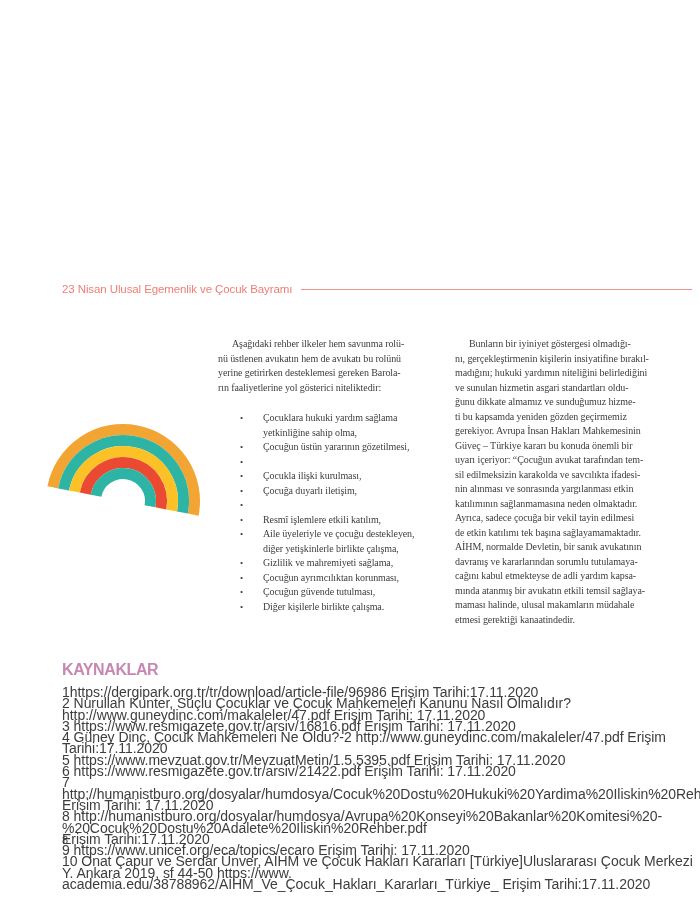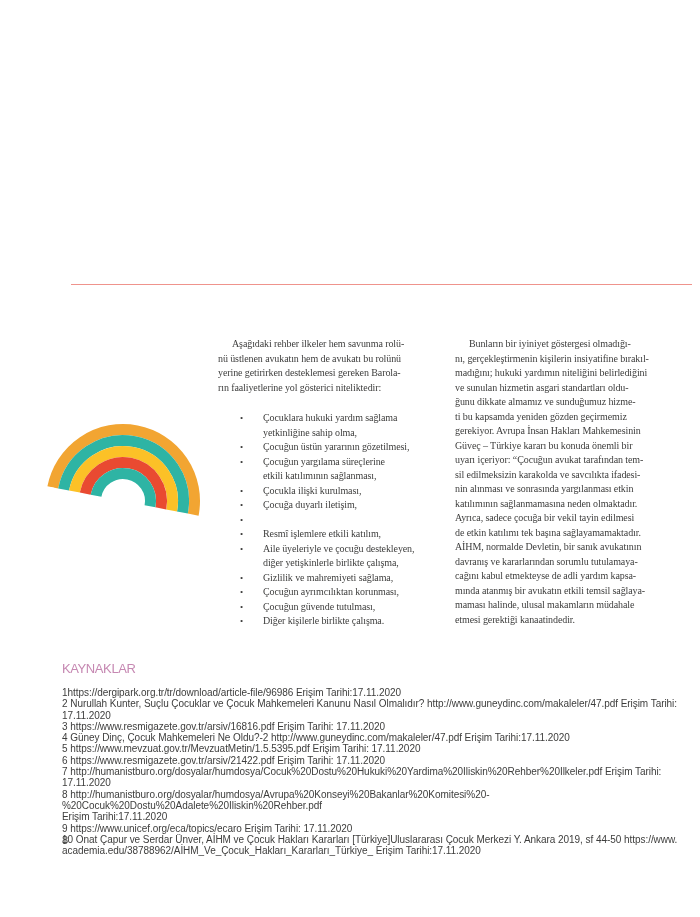--- a/index.html
+++ b/index.html
@@ -69,49 +69,50 @@
   
   .rainbow {
     position: absolute;
     left: 30px; top: 406px;
     width: 200px; height: 122px;
   }
   
   .refs-heading {
     position: absolute;
     left: 62px; top: 661px;
-    font-size: 13px;
-    font-weight: 400;
+    font-size: 16px;
+    font-weight: 700;
     letter-spacing: -0.4px;
     color: #c688b2;
   }
   .refs-list {
     position: absolute;
     left: 62px; top: 687px;
     width: 634px;
-    font-size: 10px;
+    font-size: 14px;
     line-height: 11.3px;
     letter-spacing: -0.05px;
     color: #3d3d3c;
   }
   .ref-line { white-space: pre-line; }
   
   .page-number {
     position: absolute;
     left: 62px; top: 834px;
     font-size: 11px;
     color: #3d3d3c;
   }
 </style>
 </head>
 <body>
 
 <div class="page">
 
   <div class="chapter-header">
+    <span class="chapter-title">23 Nisan Ulusal Egemenlik ve Çocuk Bayramı</span>
     <div class="chapter-rule"></div>
   </div>
 
   <svg class="rainbow" viewBox="0 0 200 122" aria-hidden="true">
     <g transform="rotate(11 93 95)">
       <path d="M 21.5 95 A 71.5 71.5 0 0 1 164.5 95" fill="none" stroke-width="11" stroke="#f2a532"></path>
       <path d="M 32.5 95 A 60.5 60.5 0 0 1 153.5 95" fill="none" stroke-width="11" stroke="#2eb4a4"></path>
       <path d="M 43.5 95 A 49.5 49.5 0 0 1 142.5 95" fill="none" stroke-width="11" stroke="#fcc127"></path>
       <path d="M 54.5 95 A 38.5 38.5 0 0 1 131.5 95" fill="none" stroke-width="11" stroke="#e94a31"></path>
       <path d="M 65.5 95 A 27.5 27.5 0 0 1 120.5 95" fill="none" stroke-width="11" stroke="#2eb4a4"></path>
@@ -133,22 +134,20 @@
         <span class="bullet-dot">•</span>
         <span class="bullet-text">Çocuklara hukuki yardım sağlama
 yetkinliğine sahip olma,</span>
       </div>
         <div class="bullet-row">
         <span class="bullet-dot">•</span>
         <span class="bullet-text">Çocuğun üstün yararının gözetilmesi,</span>
       </div>
         <div class="bullet-row">
         <span class="bullet-dot">•</span>
-        <span class="bullet-text">Çocuğun yargılama süreçlerine
-etkili katılımının sağlanması,</span>
       </div>
         <div class="bullet-row">
         <span class="bullet-dot">•</span>
         <span class="bullet-text">Çocukla ilişki kurulması,</span>
       </div>
         <div class="bullet-row">
         <span class="bullet-dot">•</span>
         <span class="bullet-text">Çocuğa duyarlı iletişim,</span>
       </div>
         <div class="bullet-row">

